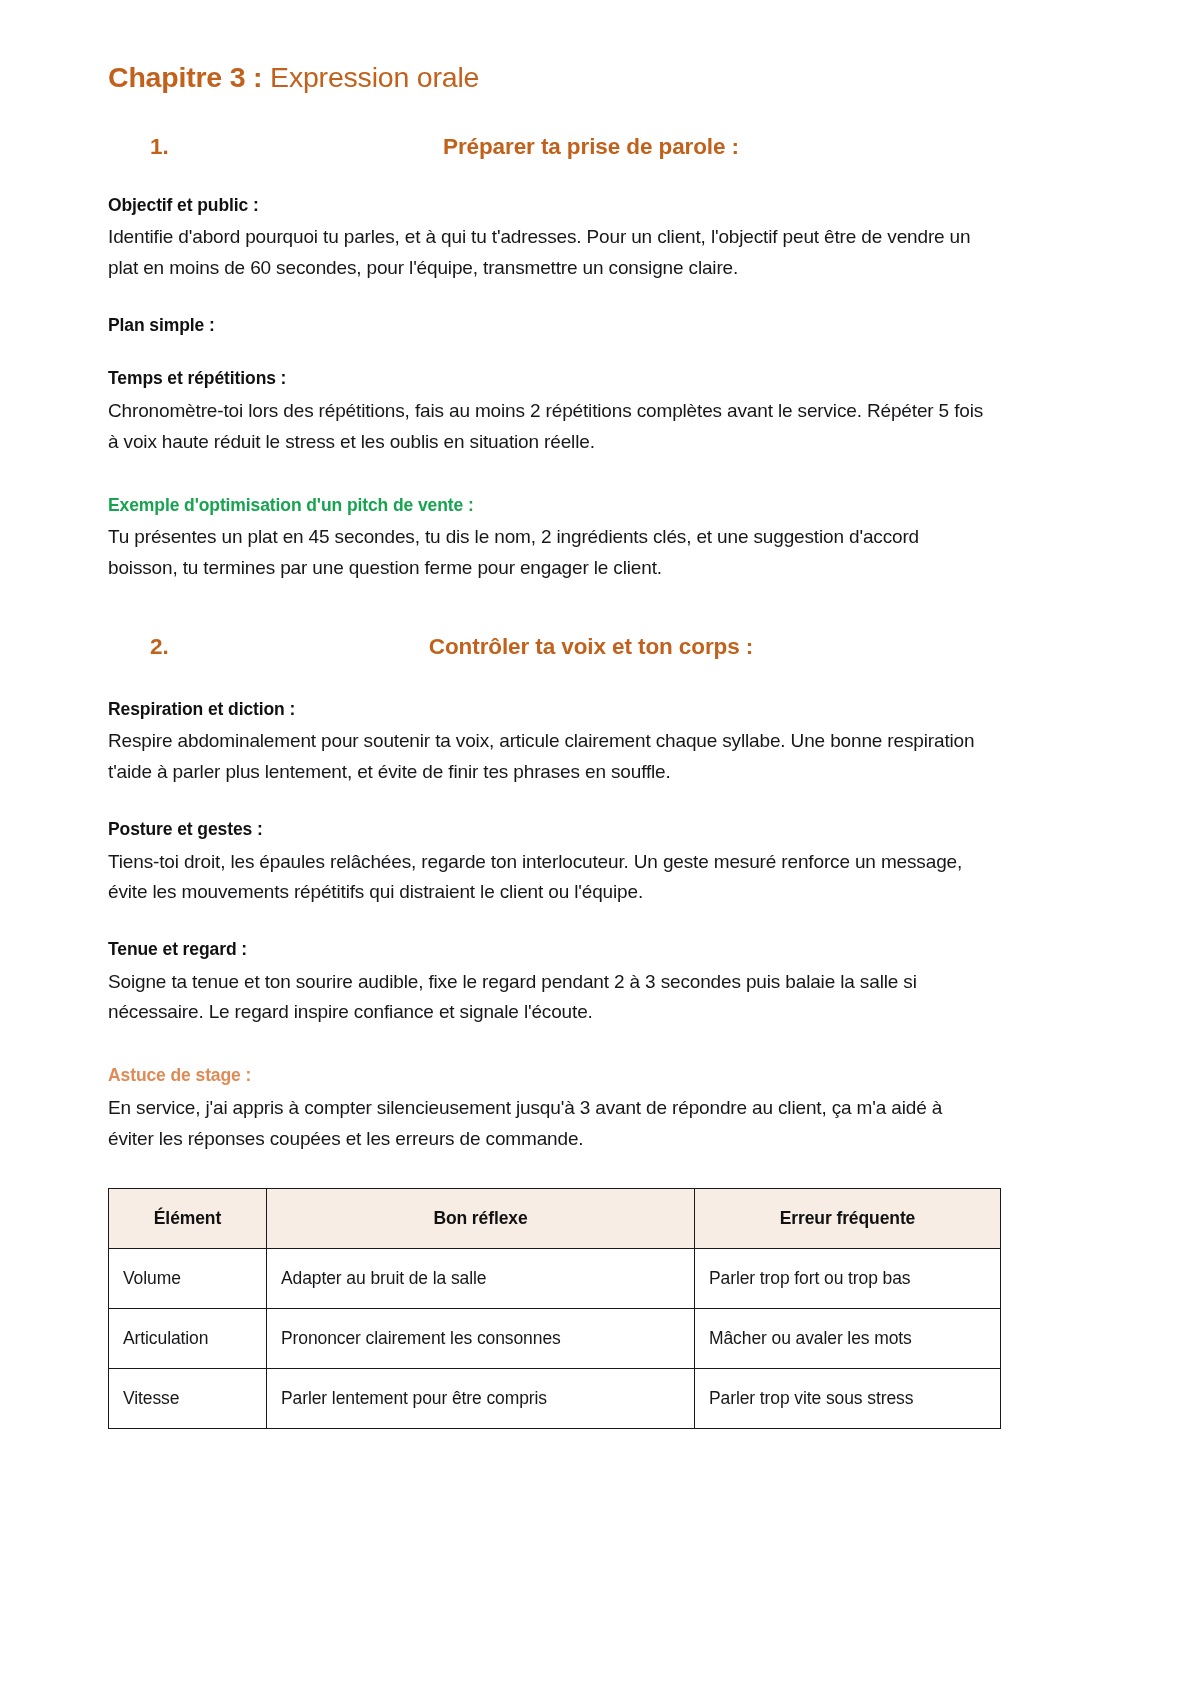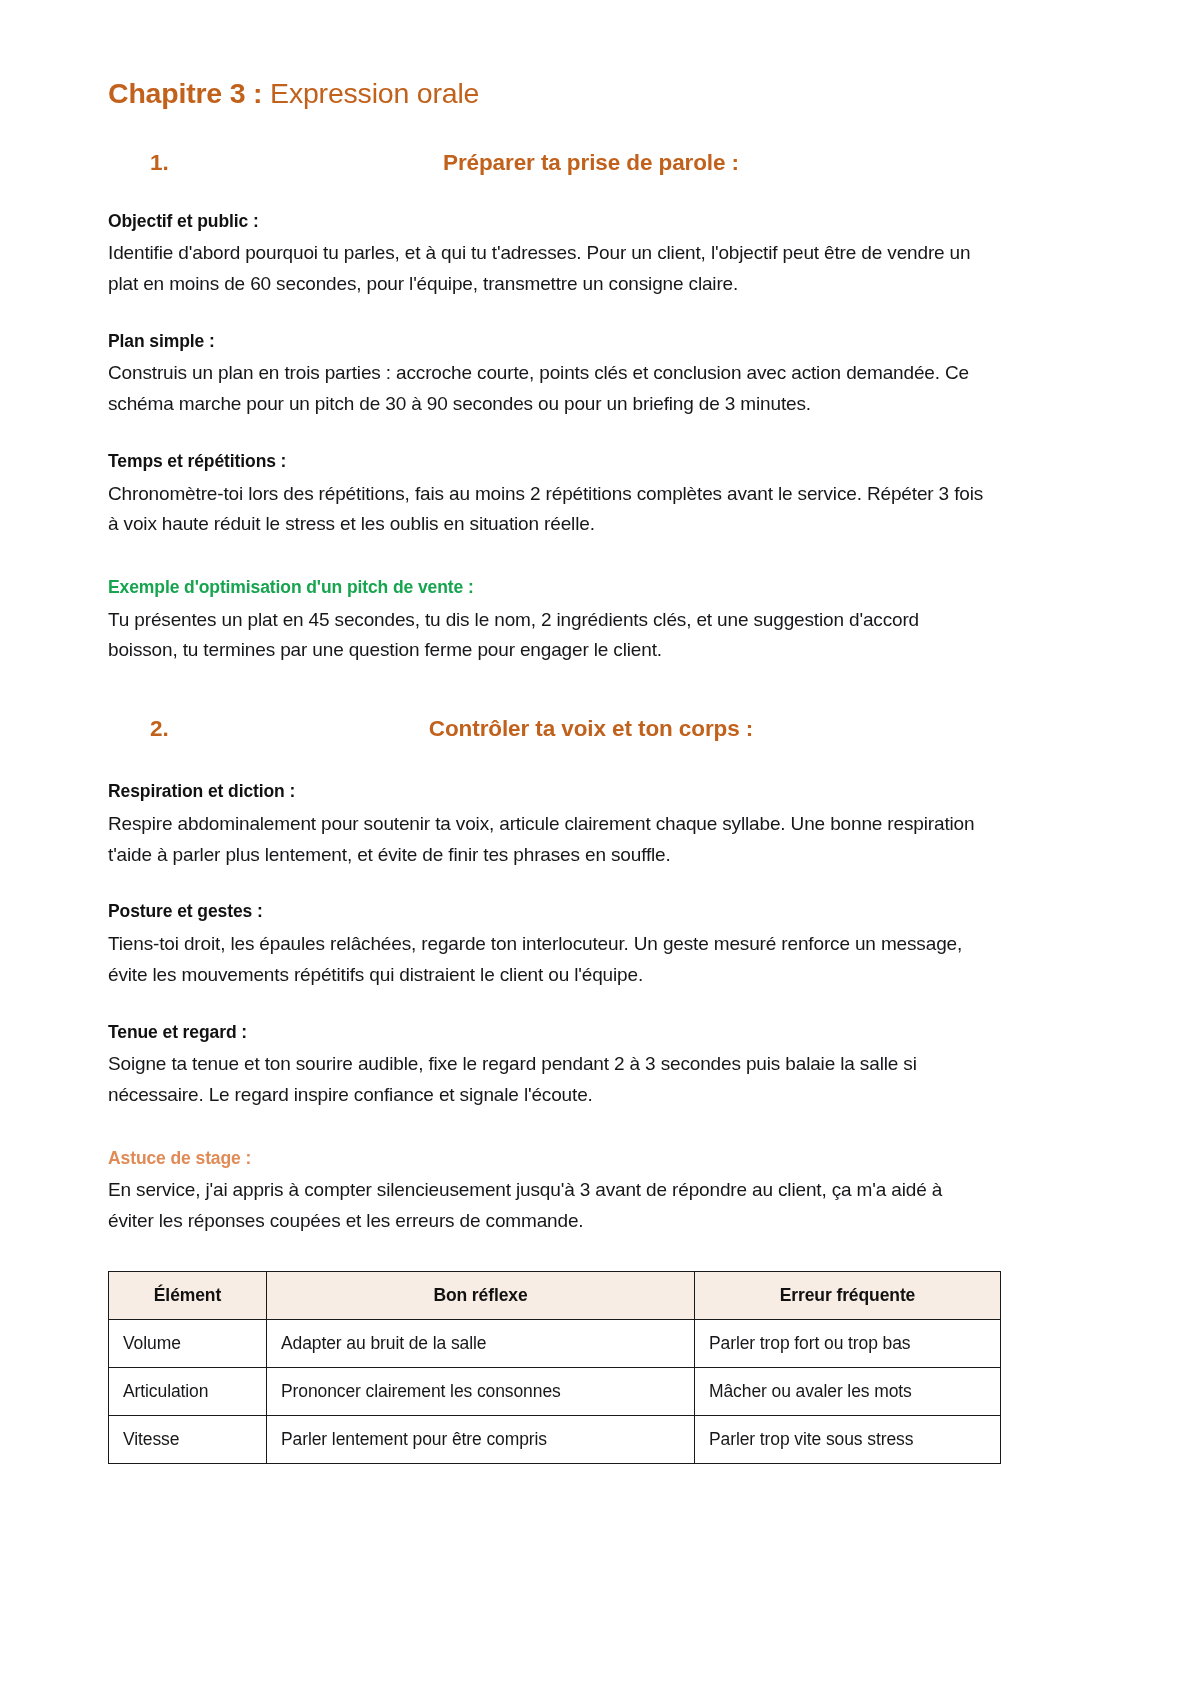--- a/index.html
+++ b/index.html
@@ -14,21 +14,21 @@
     color: #1a1a1a;
     -webkit-font-smoothing: antialiased;
   }
 
   .page {
     position: relative;
     width: 1200px;
     height: 1698px;
     background: #ffffff;
     box-sizing: border-box;
-    padding: 76px 108px 0 108px;
+    padding: 60px 108px 0 108px;
   }
 
   .content {
     width: 892px;
   }
 
   
   .chapter-title {
     font-size: 28.5px;
     line-height: 1.25;
@@ -110,21 +110,21 @@
   table.reflex-table {
     border-collapse: collapse;
     width: 892px;
     table-layout: fixed;
   }
   table.reflex-table th,
   table.reflex-table td {
     border: 1.6px solid #1a1a1a;
     font-size: 17.5px;
     letter-spacing: -0.1px;
-    height: 48px;
+    height: 60px;
     box-sizing: border-box;
   }
   table.reflex-table th {
     background: #F8EDE4;
     font-weight: 700;
     text-align: center;
     color: #111111;
     padding: 10px 8px;
   }
   table.reflex-table td {
@@ -153,26 +153,25 @@
       <span class="sec-text">Préparer ta prise de parole :</span>
     </div>
 
     <div class="block">
       <p class="block-title">Objectif et public :</p>
       <p class="block-body">Identifie d'abord pourquoi tu parles, et à qui tu t'adresses. Pour un client, l'objectif peut être de vendre un plat en moins de 60 secondes, pour l'équipe, transmettre un consigne claire.</p>
     </div>
 
     <div class="block">
       <p class="block-title">Plan simple :</p>
-      <p class="block-body">Construis un plan en trois parties : accroche courte, points clés et conclusion avec action demandée. Ce schéma marche pour un pitch de 30 à 90 secondes ou pour un briefing de 3 minutes.</p>
     </div>
 
     <div class="block">
       <p class="block-title">Temps et répétitions :</p>
-      <p class="block-body">Chronomètre-toi lors des répétitions, fais au moins 2 répétitions complètes avant le service. Répéter 3 fois à voix haute réduit le stress et les oublis en situation réelle.</p>
+      <p class="block-body">Chronomètre-toi lors des répétitions, fais au moins 2 répétitions complètes avant le service. Répéter 5 fois à voix haute réduit le stress et les oublis en situation réelle.</p>
     </div>
 
     <div class="block gap-before">
       <p class="block-title green">Exemple d'optimisation d'un pitch de vente :</p>
       <p class="block-body">Tu présentes un plat en 45 secondes, tu dis le nom, 2 ingrédients clés, et une suggestion d'accord boisson, tu termines par une question ferme pour engager le client.</p>
     </div>
 
     <div class="section-heading second">
       <span class="sec-num">2.</span>
       <span class="sec-text">Contrôler ta voix et ton corps :</span>

